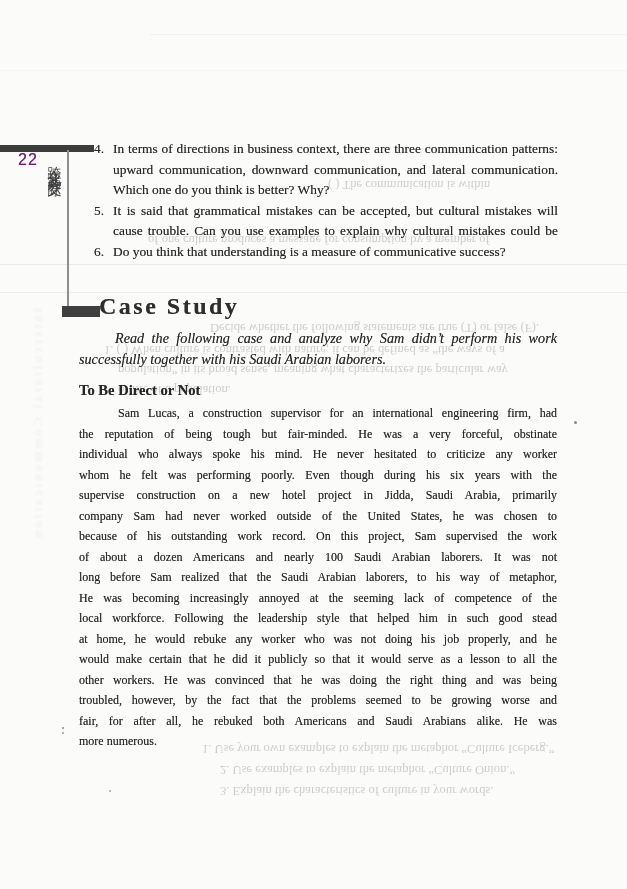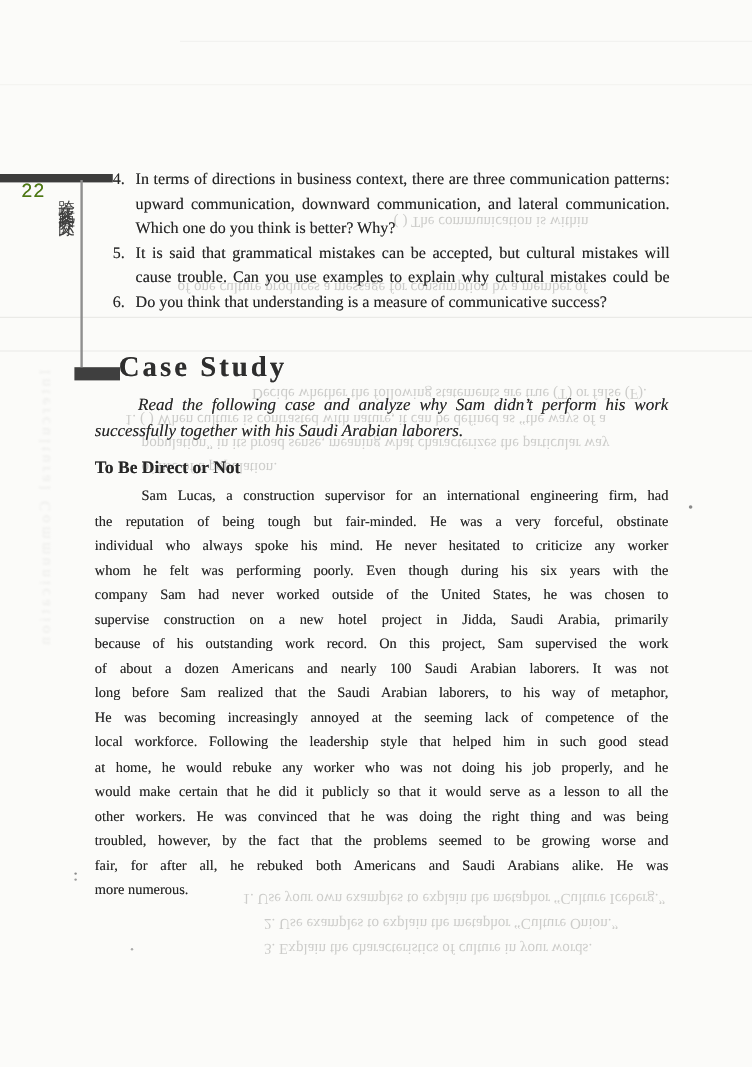--- a/index.html
+++ b/index.html
@@ -38,21 +38,21 @@
   .gv{
     position:absolute;left:30px;top:308px;z-index:1;
     writing-mode:vertical-rl;letter-spacing:3px;
     font-size:13px;color:#9a9a96;opacity:.16;filter:blur(1px);
     transform:scaleX(-1);white-space:nowrap;
   }
   
   .topbar{position:absolute;left:0;top:145px;width:94px;height:7px;background:#3c3c3c;z-index:3;}
   .pagenum{
     position:absolute;left:18px;top:151px;z-index:3;
-    font-family:"Liberation Sans",sans-serif;font-size:16px;color:#4d7c0f;letter-spacing:1px;
+    font-family:"Liberation Sans",sans-serif;font-size:16px;color:#701a75;letter-spacing:1px;
   }
   .vtitle{
     position:absolute;left:46px;top:155px;z-index:3;
     writing-mode:vertical-rl;letter-spacing:3px;
     font-size:14px;color:#3f3f3f;font-family:"DejaVu Sans","Liberation Serif",sans-serif;
   }
   .vline{position:absolute;left:67px;top:150px;width:1.5px;height:156px;background:#8f8f8f;z-index:3;}
   
   .ink{text-shadow:0 0 .35px rgba(35,35,35,.55);}
   .stretch{text-align:justify;text-align-last:justify;}
@@ -144,22 +144,22 @@
     <div>successfully together with his Saudi Arabian laborers.</div>
   </div>
 
   <div class="story-title ink">To Be Direct or Not</div>
 
   <div class="para ink">
     <div class="stretch ind1">Sam Lucas, a construction supervisor for an international engineering firm, had</div>
     <div class="stretch">the reputation of being tough but fair-minded. He was a very forceful, obstinate</div>
     <div class="stretch">individual who always spoke his mind. He never hesitated to criticize any worker</div>
     <div class="stretch">whom he felt was performing poorly. Even though during his six years with the</div>
+    <div class="stretch">supervise construction on a new hotel project in Jidda, Saudi Arabia, primarily</div>
     <div class="stretch">company Sam had never worked outside of the United States, he was chosen to</div>
-    <div class="stretch">supervise construction on a new hotel project in Jidda, Saudi Arabia, primarily</div>
     <div class="stretch">because of his outstanding work record. On this project, Sam supervised the work</div>
     <div class="stretch">of about a dozen Americans and nearly 100 Saudi Arabian laborers. It was not</div>
     <div class="stretch">long before Sam realized that the Saudi Arabian laborers, to his way of metaphor,</div>
     <div class="stretch">He was becoming increasingly annoyed at the seeming lack of competence of the</div>
     <div class="stretch">local workforce. Following the leadership style that helped him in such good stead</div>
     <div class="stretch">at home, he would rebuke any worker who was not doing his job properly, and he</div>
     <div class="stretch">would make certain that he did it publicly so that it would serve as a lesson to all the</div>
     <div class="stretch">other workers. He was convinced that he was doing the right thing and was being</div>
     <div class="stretch">troubled, however, by the fact that the problems seemed to be growing worse and</div>
     <div class="stretch">fair, for after all, he rebuked both Americans and Saudi Arabians alike. He was</div>

